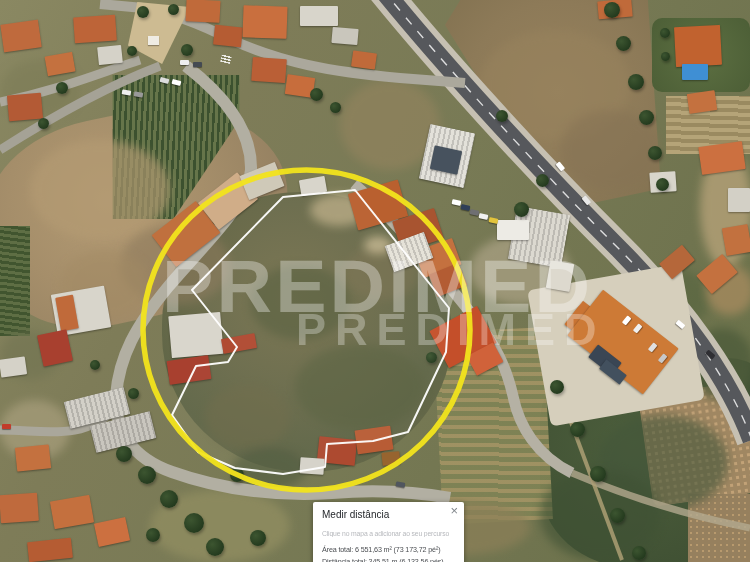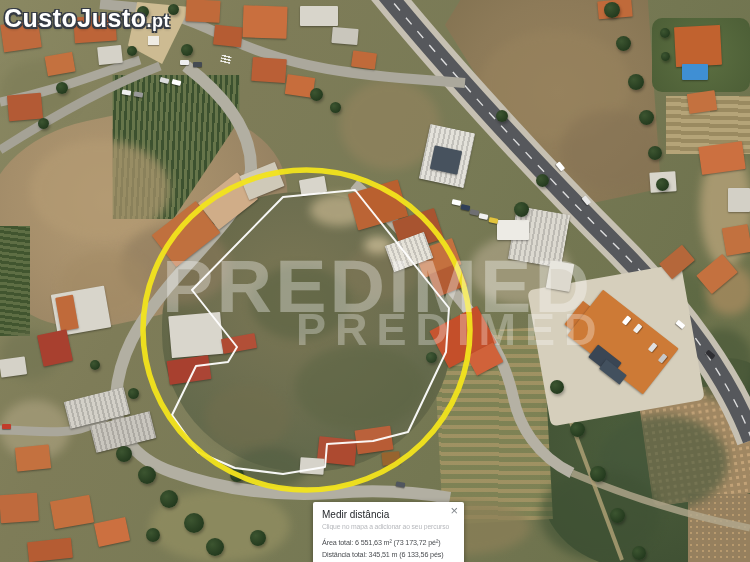--- a/index.html
+++ b/index.html
@@ -58,21 +58,21 @@
   .logo{position:absolute;left:4px;top:4px;color:#fff;font-weight:800;font-size:25px;letter-spacing:.5px;
     text-shadow:-1.5px -1.5px 0 #353b44,1.5px -1.5px 0 #353b44,-1.5px 1.5px 0 #353b44,1.5px 1.5px 0 #353b44,0 2px 3px rgba(0,0,0,.45);}
   .logo .tld{font-size:18px;}
   .wm-big{position:absolute;left:162px;top:244px;font-size:74px;font-weight:700;letter-spacing:3px;
     color:rgba(255,255,255,.34);white-space:nowrap;transform:scaleX(1.04);transform-origin:left;}
   .wm-small{position:absolute;left:296px;top:304px;font-size:45px;font-weight:700;letter-spacing:9px;
     color:rgba(255,255,255,.30);white-space:nowrap;}
   
   .panel{position:absolute;left:313px;top:502px;width:151px;height:70px;background:#fff;
     border-radius:2px;box-shadow:0 1px 5px rgba(0,0,0,.4);padding:7px 9px 8px;color:#3c4043;}
-  .p-title{font-size:10px;color:#25282c;margin-bottom:3px;}
+  .p-title{font-size:10px;color:#25282c;margin-bottom:10px;}
   .p-hint{font-size:6.8px;letter-spacing:-.15px;color:#b7b9bd;margin-bottom:7px;white-space:nowrap;overflow:hidden;}
   .p-line{font-size:7.2px;letter-spacing:-.15px;color:#4a4d51;line-height:1.65;white-space:nowrap;overflow:hidden;}
   .close{position:absolute;top:2px;right:6px;font-size:13px;color:#80868b;cursor:pointer;line-height:1;}
   svg{position:absolute;left:0;top:0;}
 </style>
 </head>
 <body>
 
 <div class="stage">
 
@@ -256,21 +256,20 @@
       <div class="car" style="left: 396px; top: 482px; background: rgb(80, 86, 94); transform: rotate(10deg);"></div>
     </div>
 
   <svg class="annot" width="750" height="562" viewBox="0 0 750 562">
     <polygon points="283,197 355,190 433,288 449,308 446,352 408,432 373,441 327,444 325,467 283,474 235,468 198,452 172,415 196,366 228,362 237,347 192,290" fill="rgba(255,255,255,0.03)" stroke="#ffffff" stroke-width="2" stroke-linejoin="round" opacity=".95"></polygon>
     <ellipse cx="306.5" cy="330" rx="163.5" ry="160" fill="none" stroke="#f2e41c" stroke-width="5.5" opacity=".95"></ellipse>
   </svg>
 
   <div class="wm-big">PREDIMED</div>
   <div class="wm-small">PREDIMED</div>
-  <div class="logo"><span>CustoJusto</span><span class="tld">.pt</span></div>
 
   <div class="panel">
     <span class="close">×</span>
     <div class="p-title">Medir distância</div>
     <div class="p-hint">Clique no mapa a adicionar ao seu percurso</div>
     <div class="p-line"><span>Área total:</span> <span>6 551,63 m² (73 173,72 pé²)</span></div>
     <div class="p-line"><span>Distância total:</span> <span>345,51 m (6 133,56 pés)</span></div>
   </div>
 </div>
 

